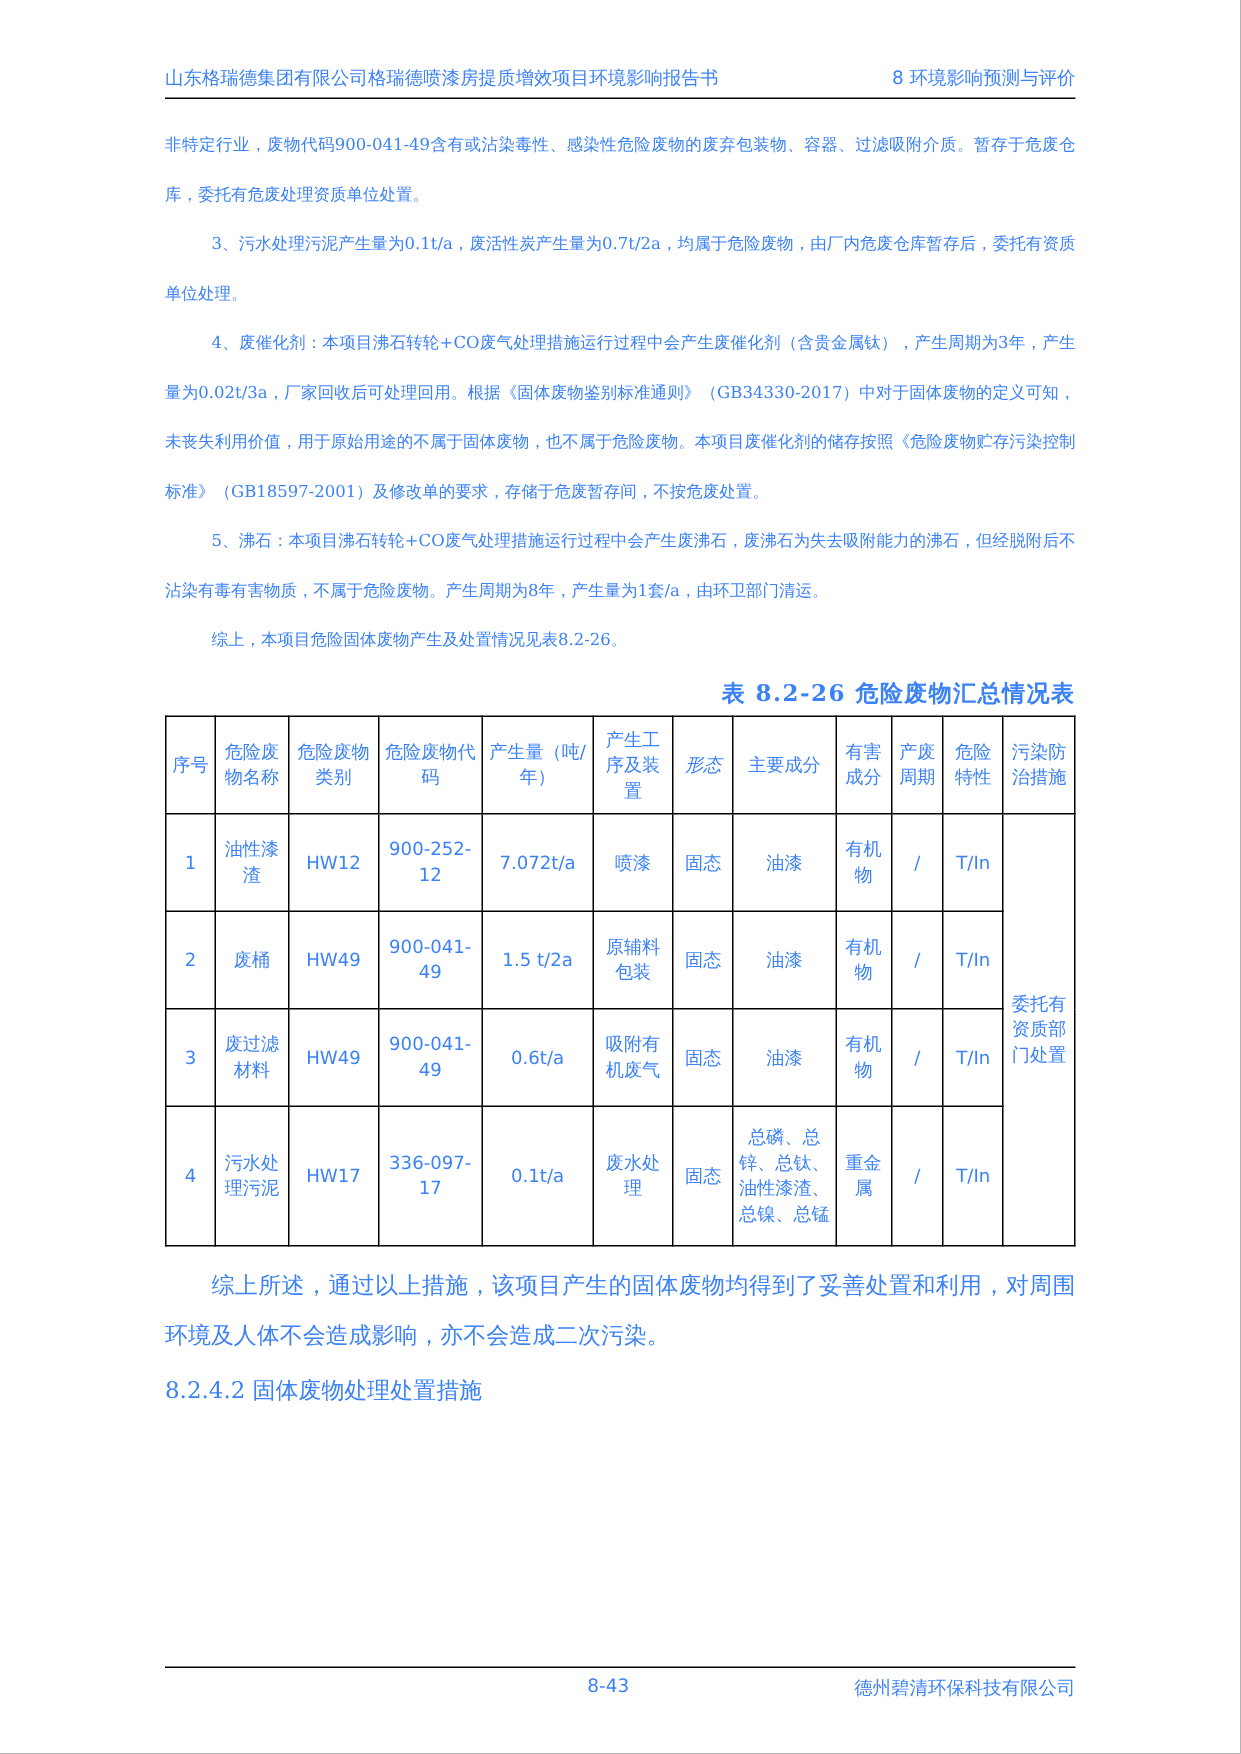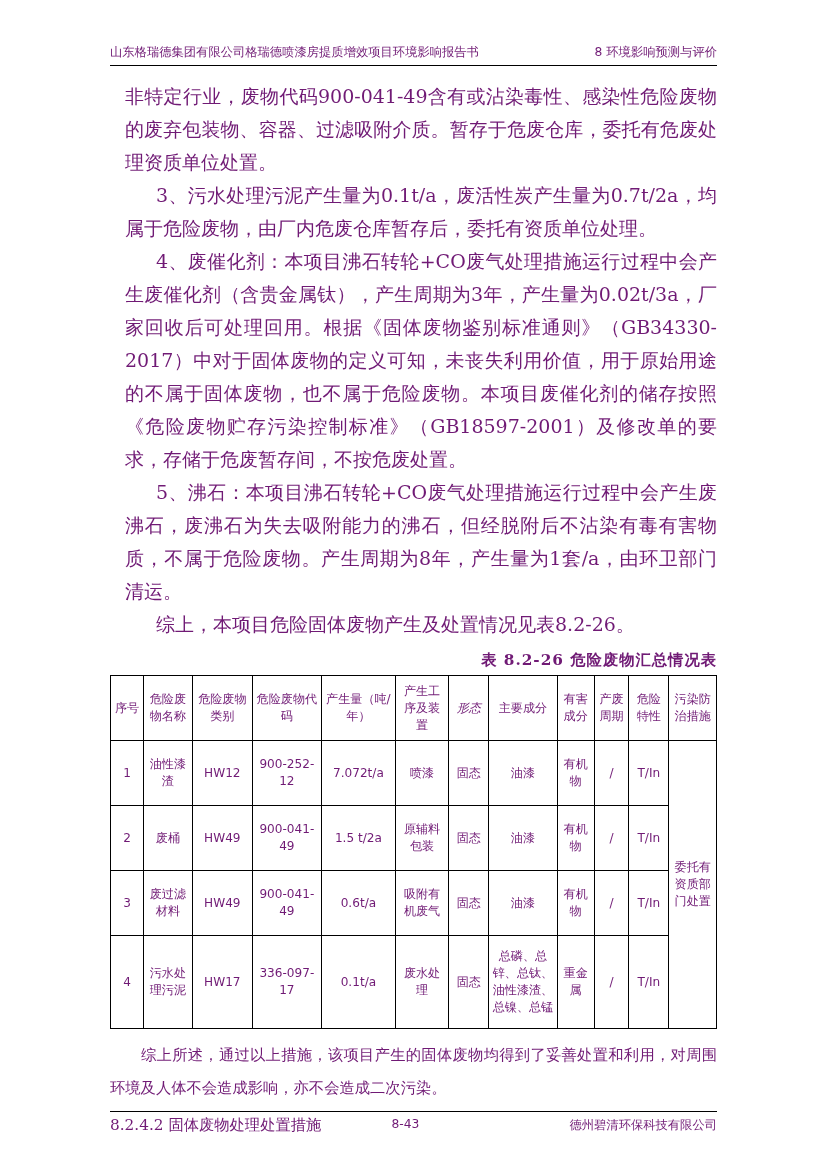--- a/index.html
+++ b/index.html
@@ -7,21 +7,21 @@
     padding: 0;
     background: #777;
   }
   .page {
     width: 827px;
     height: 1169px;
     background: #ffffff;
     position: relative;
     margin: 0 auto;
     font-family: "DejaVu Serif", "Liberation Serif", serif;
-    color: #701a75;
+    color: #3b82f6;
     box-sizing: border-box;
     overflow: hidden;
   }
   .page-inner {
     position: absolute;
     left: 110px;
     right: 110px;
     top: 44px;
     bottom: 40px;
   }
@@ -35,24 +35,23 @@
     padding-bottom: 4px;
     border-bottom: 1.1px solid #000;
     letter-spacing: 0px;
   }
   .header-left { white-space: nowrap; }
   .header-right { white-space: nowrap; }
 
   
   .content {
     margin-top: 14px;
-    font-size: 19px;
+    font-size: 11px;
     line-height: 33px;
     text-align: justify;
-    margin-left: 15px;
   }
   .para {
     margin: 0;
     text-indent: 0;
   }
   .para.indent { text-indent: 31px; }
 
   
   .table-title {
     text-align: right;

